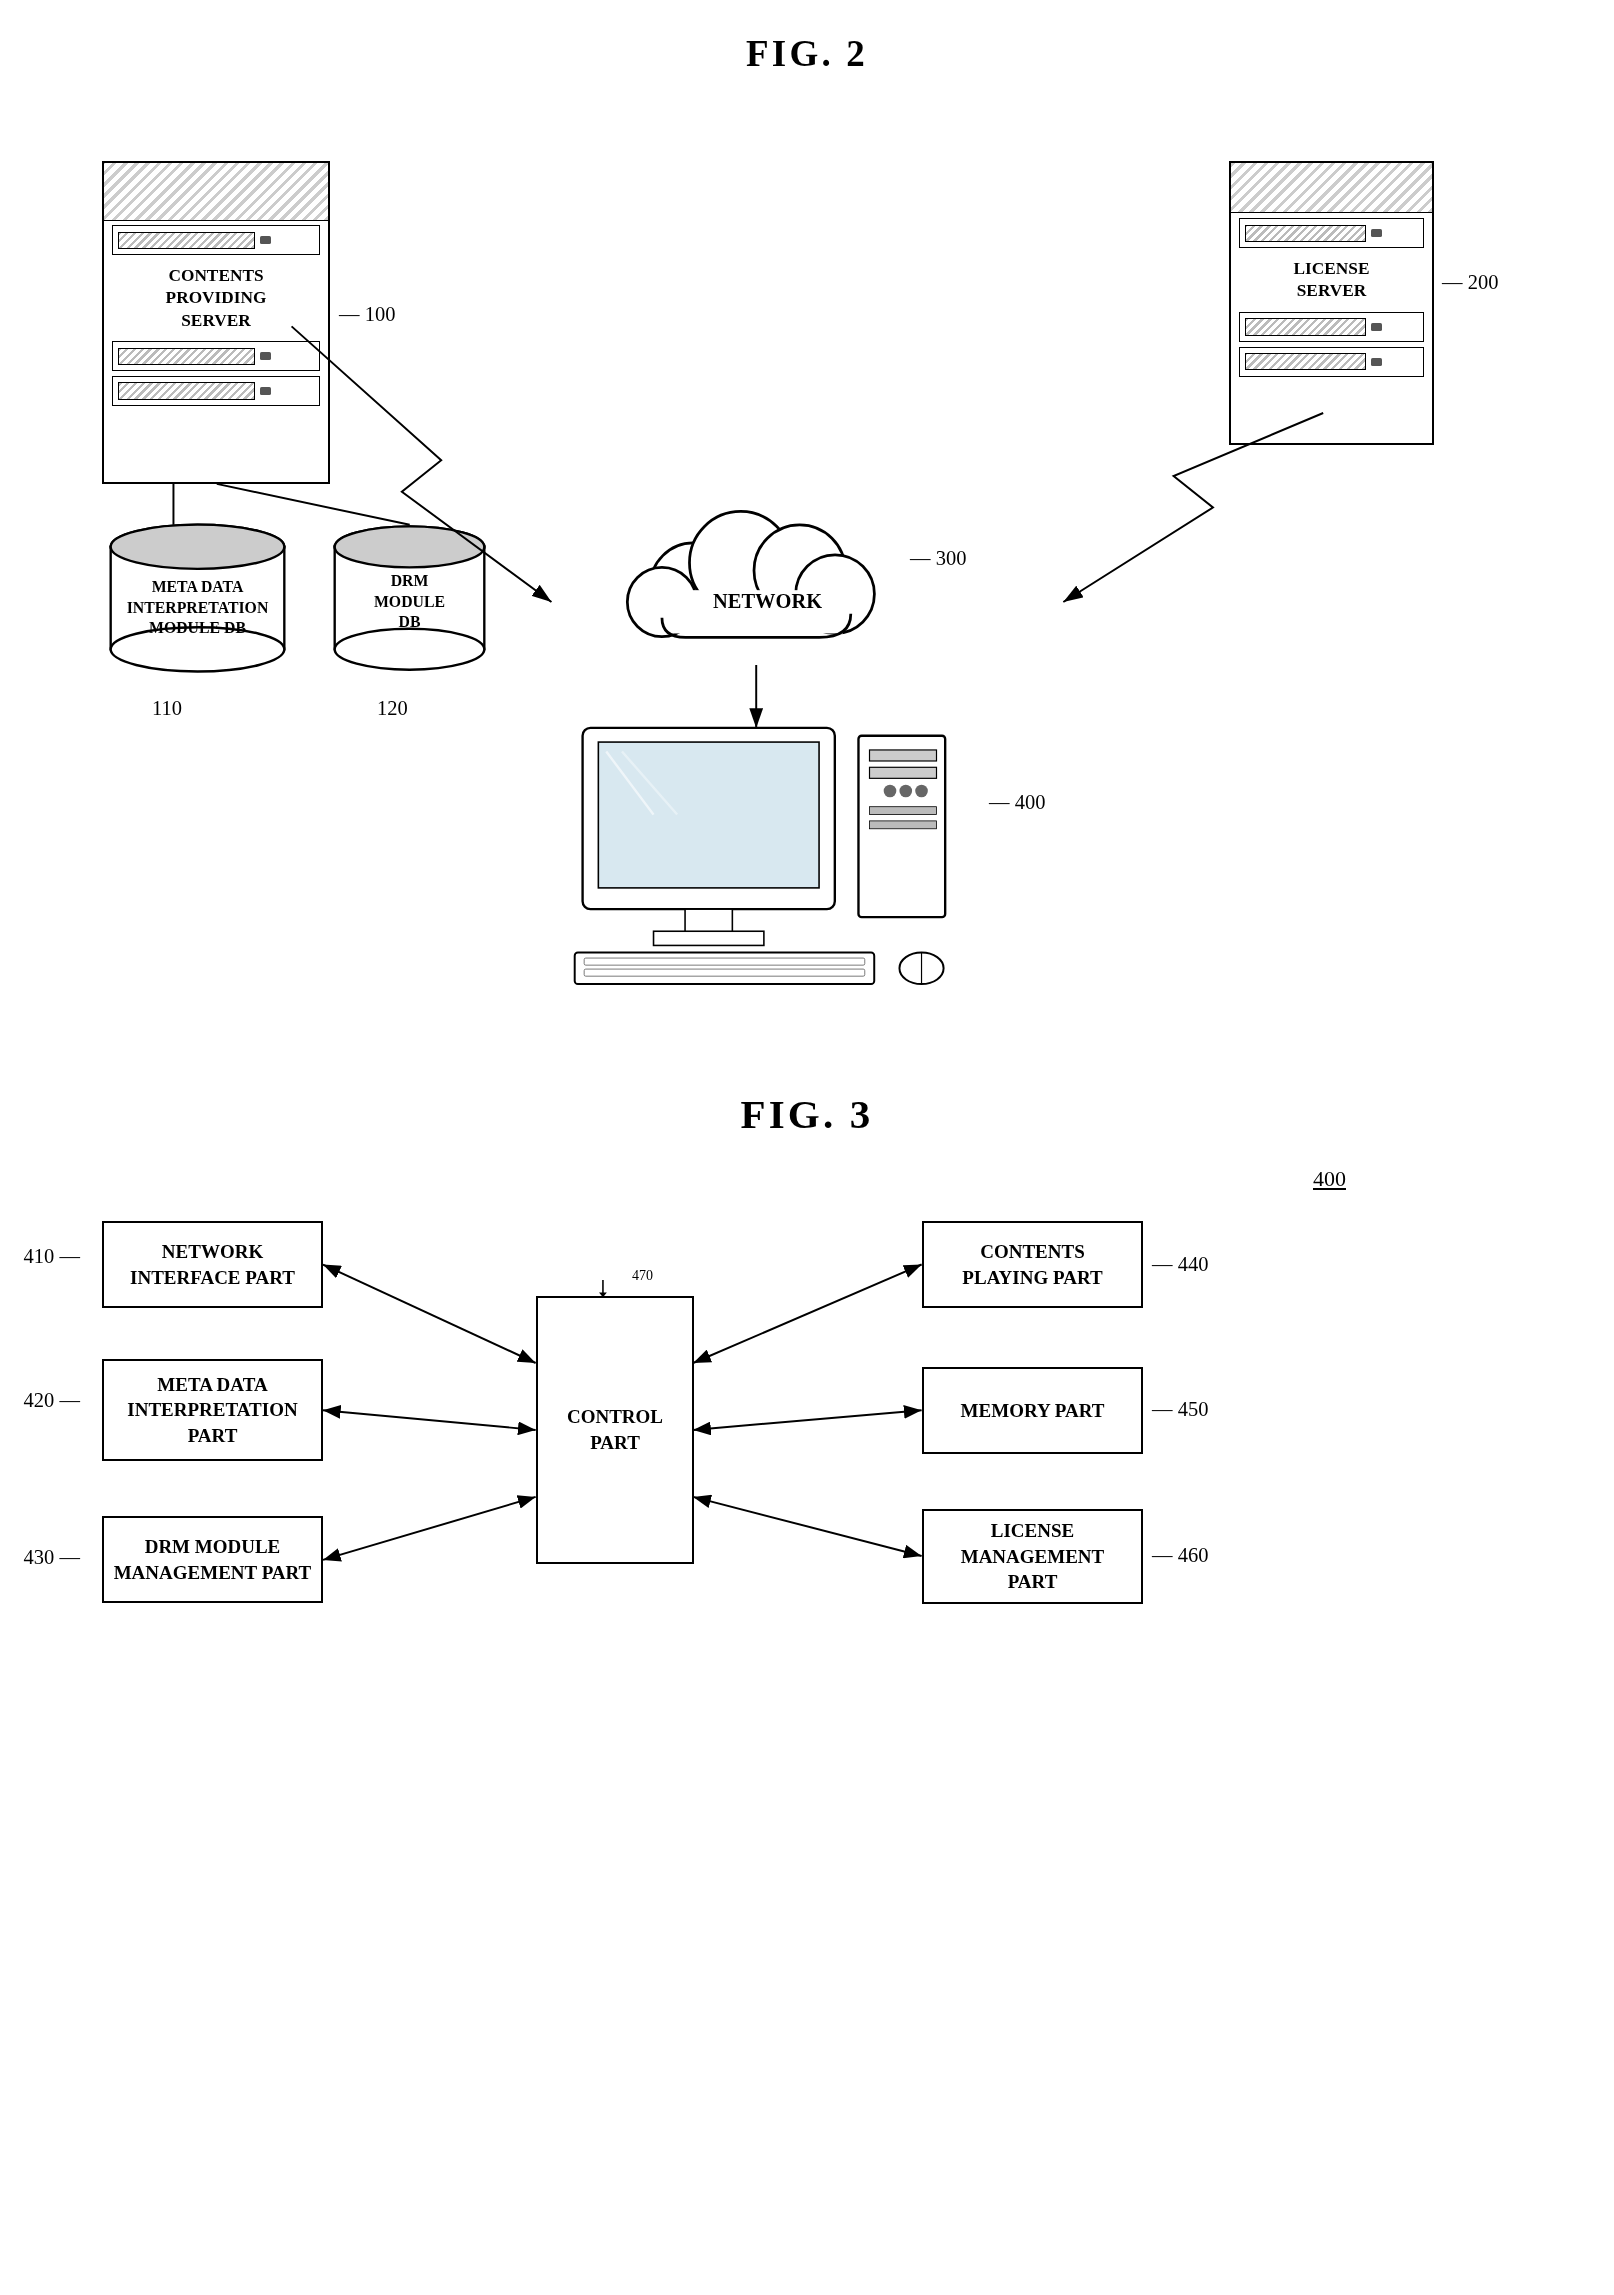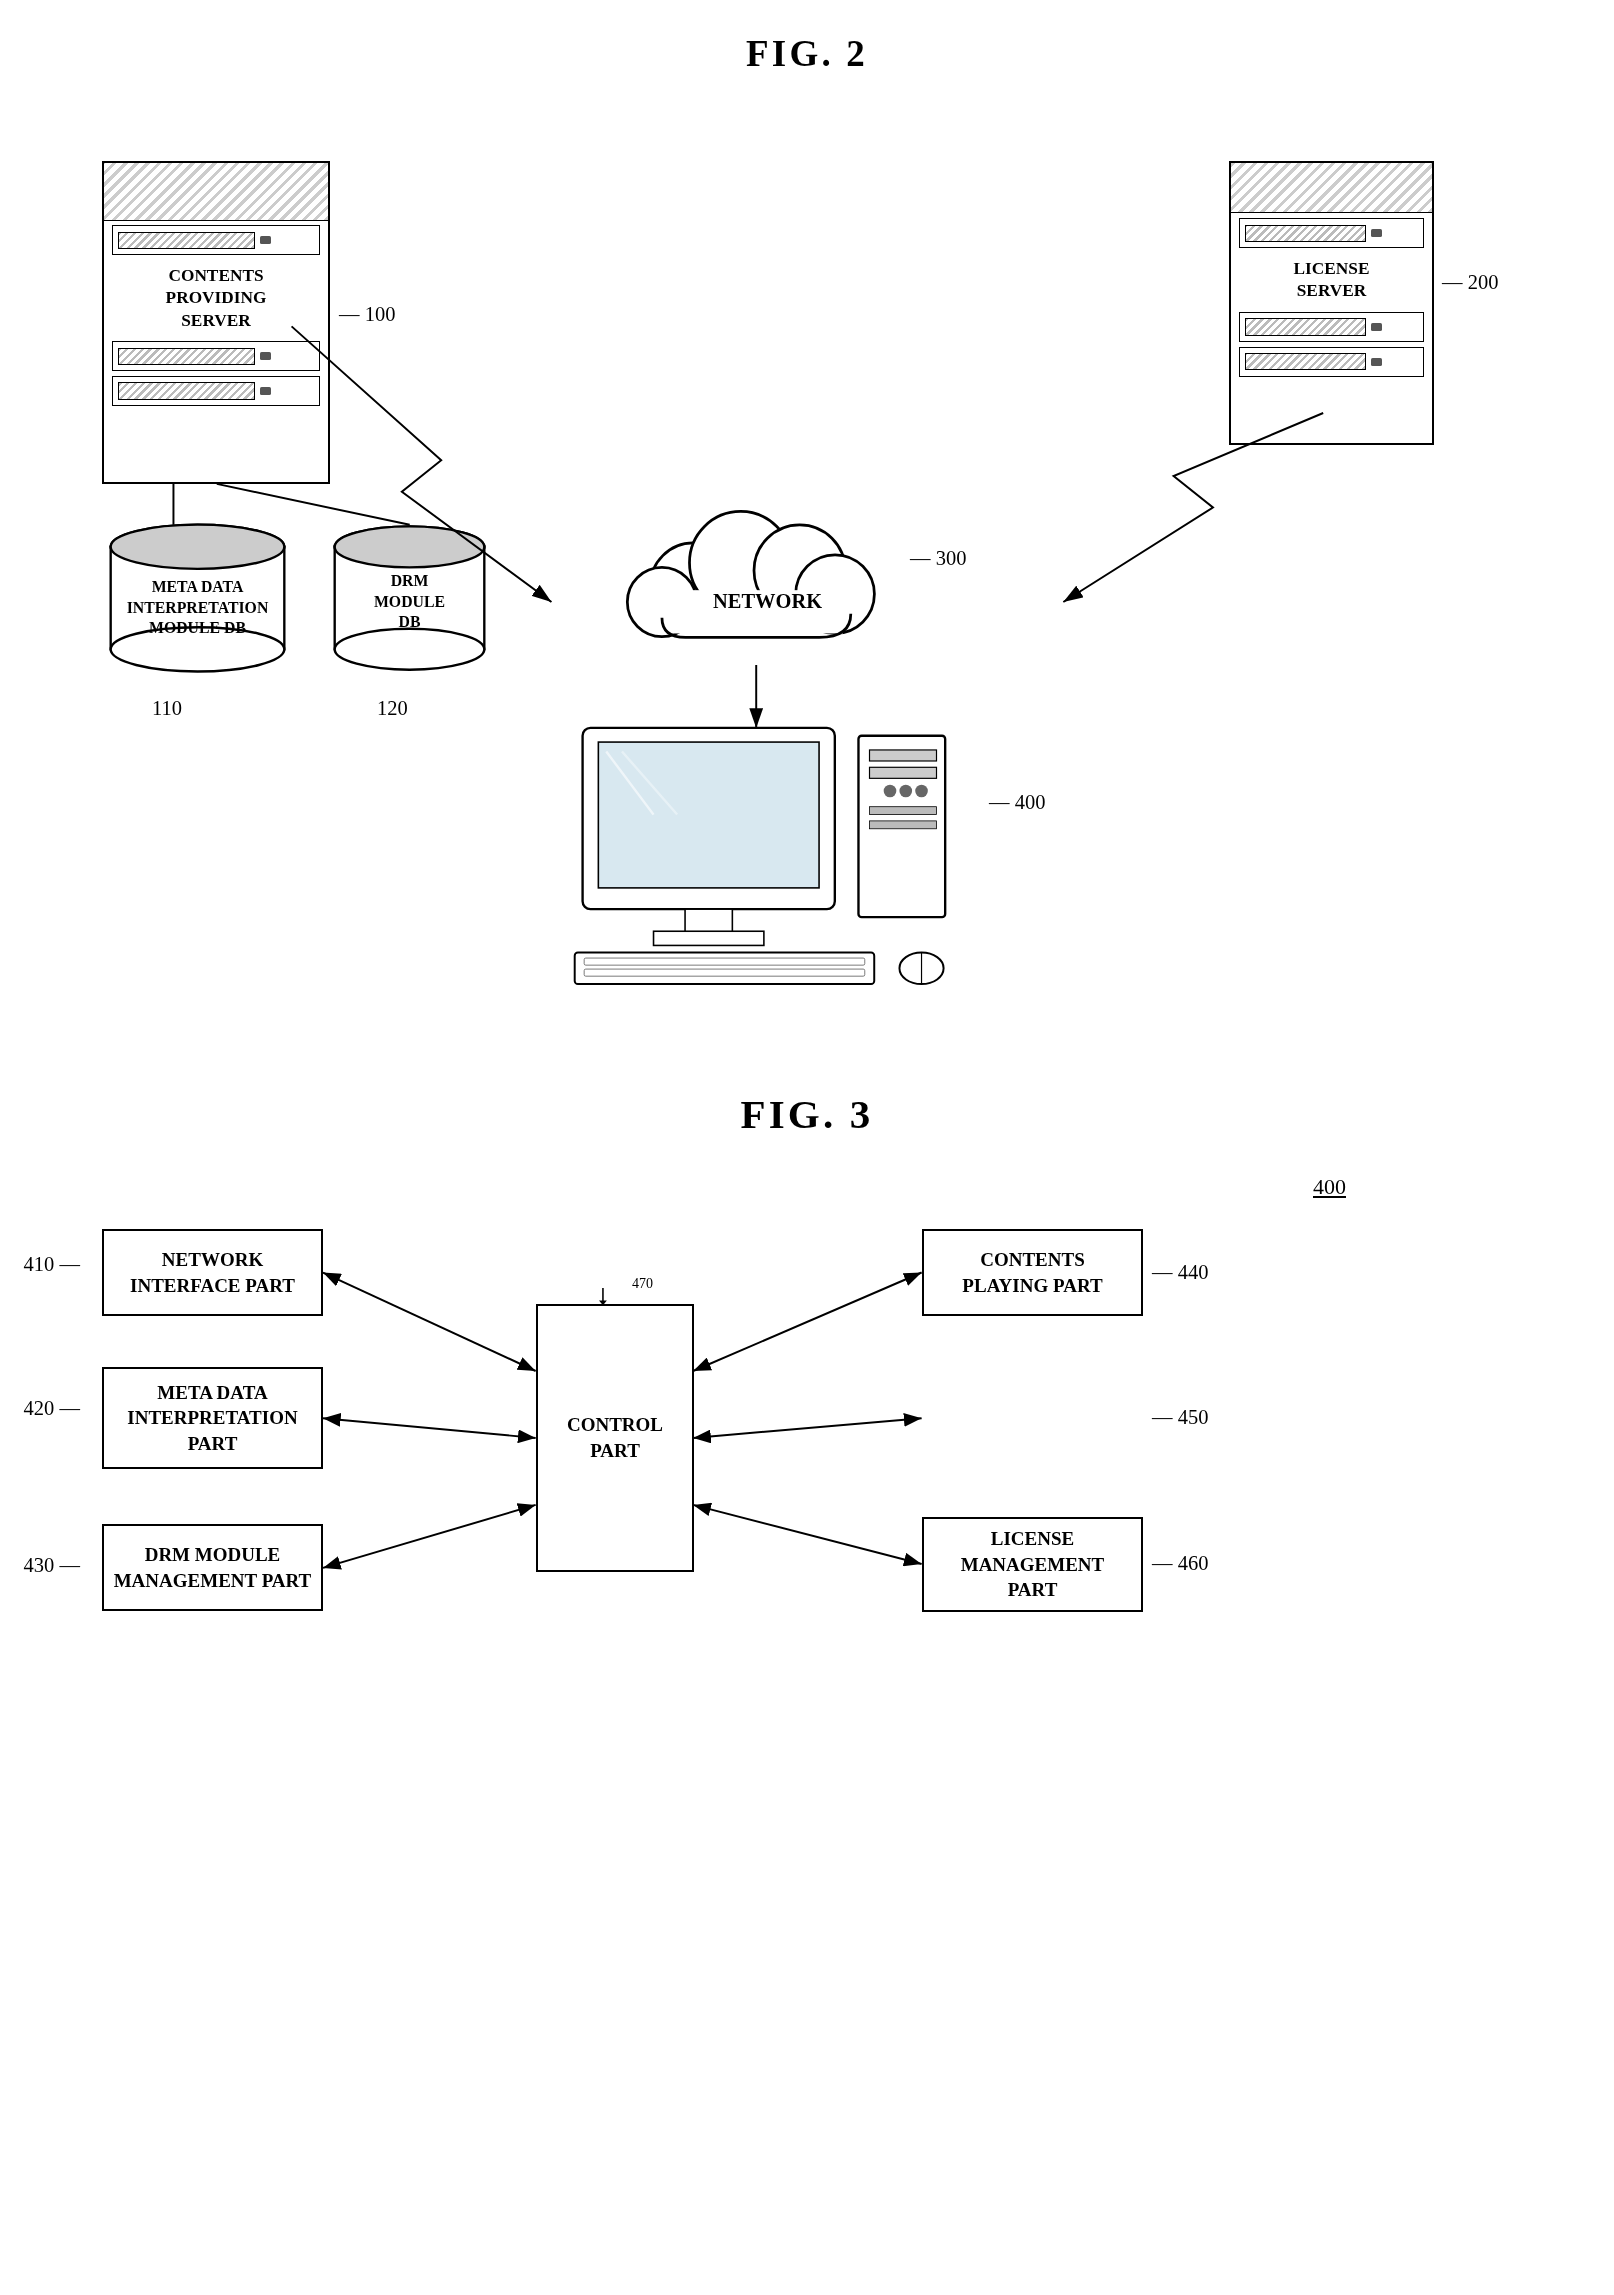--- a/index.html
+++ b/index.html
@@ -99,21 +99,21 @@
       pointer-events: none;
     }
 
     
     #fig3-title {
       text-align: center;
       font-size: 41px;
       font-weight: bold;
       letter-spacing: 3.2px;
       margin-top: 47px;
-      margin-bottom: 28px;
+      margin-bottom: 20px;
     }
 
     
     #fig3-area {
       position: relative;
       width: 100%;
       height: 536px;
       margin-bottom: 47px;
     }
 
@@ -299,20 +299,23 @@
   <svg style="position:absolute;left:599px;top:122px;width:7.9px;height:17.3px;" viewBox="0 0 10 22" width="7.9" height="17.3">
     <line x1="5" y1="0" x2="5" y2="20" stroke="#000" stroke-width="2"></line>
     <polygon points="0,16 5,22 10,16" fill="#000"></polygon>
   </svg>
 
   <div class="block-box" style="left:922px;top:63px;width:221px;height:87px;">
     <span>CONTENTS<br>PLAYING PART</span>
   </div>
   <span class="ref-label" style="position:absolute;left:1152px;top:95px;font-size:20.5px;">— 440</span>
 
+  <div class="block-box" style="left:922px;top:209px;width:221px;height:87px;">
+    <span>MEMORY PART</span>
+  </div>
   <span class="ref-label" style="position:absolute;left:1152px;top:240px;font-size:20.5px;">— 450</span>
 
   <div class="block-box" style="left:922px;top:351px;width:221px;height:95px;">
     <span>LICENSE<br>MANAGEMENT<br>PART</span>
   </div>
   <span class="ref-label" style="position:absolute;left:1152px;top:386px;font-size:20.5px;">— 460</span>
 
   <svg id="fig3-svg" viewBox="0 0 2049 680" width="1614" height="536">
     <defs>
       <marker id="arr3" markerWidth="9" markerHeight="7" refX="9" refY="3.5" orient="auto">

